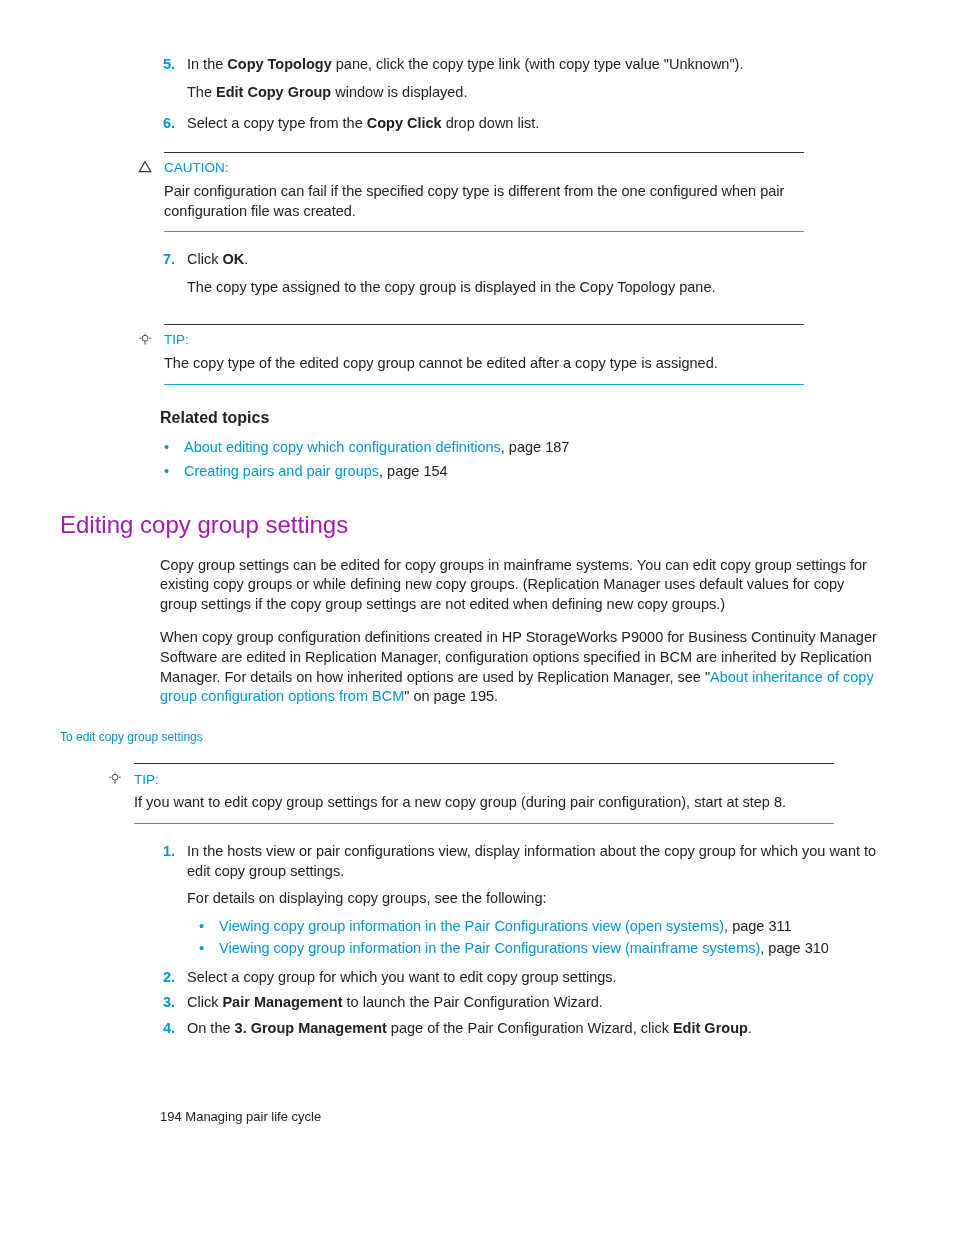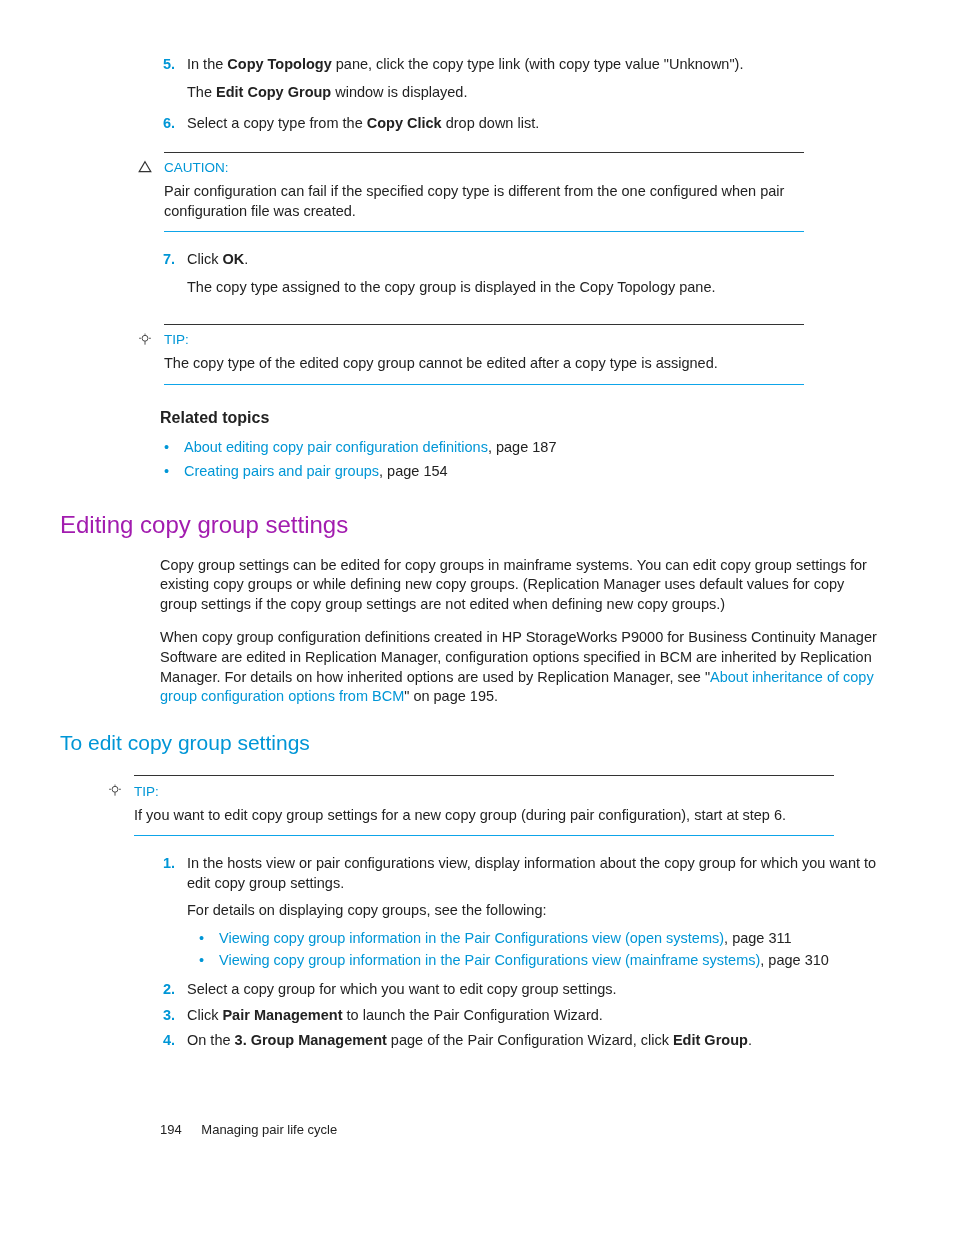--- a/index.html
+++ b/index.html
@@ -43,30 +43,30 @@
   .bullet-body { flex:1; }
   .link { color: #0096d6; }
   .h1 {
     color: #a21caf;
     font-size: 24px;
     font-weight: normal;
     margin: 28px 0 14px 0;
   }
   .h2 {
     color: #0096d6;
-    font-size: 21px;
+    font-size: 12px;
     font-weight: normal;
     margin: 22px 0 14px 0;
   }
   .body-p { margin: 0 0 14px 100px; max-width: 740px; }
   .sub-bullets { margin-top:8px; }
   .sub-bullet-item { display:flex; margin:3px 0;}
   .sub-bullet-dot { color:#0096d6; width:20px; flex-shrink:0; padding-left:12px;}
   .footer { margin-top: 70px; margin-left: 100px; font-size: 13px;}
-  .footer-page { display:inline-block; margin-right: 16px; text-align: center;}
+  .footer-page { display:inline-block;  text-align: center;}
   .bold { font-weight: bold; }
   svg.caution-icon { width:14px; height:14px; vertical-align:-1px;}
   svg.tip-icon { width:14px; height:14px; vertical-align:-2px;}
 </style>
 </head>
 <body>
 
 <div class="ol-list">
   <div class="ol-item">
     <div class="ol-num">5.</div>
@@ -121,21 +121,21 @@
     <span class="admon-head">TIP:</span>
   </div>
   <div class="admon-body">The copy type of the edited copy group cannot be edited after a copy type is assigned.</div>
 </div>
 
 <div class="related-heading">Related topics</div>
 <div class="bullet-list">
   <div class="bullet-item">
     <span class="bullet-dot">•</span>
     <span class="bullet-body">
-      <span class="link">About editing copy pair configuration definitions</span><span>, page 187</span>
+      <span class="link">About editing copy which configuration definitions</span><span>, page 187</span>
     </span>
   </div>
   <div class="bullet-item">
     <span class="bullet-dot">•</span>
     <span class="bullet-body">
       <span class="link">Creating pairs and pair groups</span><span>, page 154</span>
     </span>
   </div>
 </div>
 
@@ -153,21 +153,21 @@
       <svg class="tip-icon" viewBox="0 0 24 24">
           <circle cx="12" cy="9" r="5" fill="none" stroke="#333" stroke-width="1.5"></circle>
           <line x1="12" y1="14" x2="12" y2="20" stroke="#333" stroke-width="1.5"></line>
           <line x1="5" y1="9" x2="2" y2="9" stroke="#333" stroke-width="1.5"></line>
           <line x1="19" y1="9" x2="22" y2="9" stroke="#333" stroke-width="1.5"></line>
           <line x1="12" y1="1" x2="12" y2="3" stroke="#333" stroke-width="1.5"></line>
         </svg>
     </span>
     <span class="admon-head">TIP:</span>
   </div>
-  <div class="admon-body">If you want to edit copy group settings for a new copy group (during pair configuration), start at step 6.</div>
+  <div class="admon-body">If you want to edit copy group settings for a new copy group (during pair configuration), start at step 8.</div>
 </div>
 
 <div class="ol-list">
   <div class="ol-item">
     <div class="ol-num">1.</div>
     <div class="ol-body">
       <span>In the hosts view or pair configurations view, display information about the copy group for which you want to edit copy group settings.</span>
       <div class="sub-p">For details on displaying copy groups, see the following:</div>
       <div class="sub-bullets">
         <div class="sub-bullet-item">

